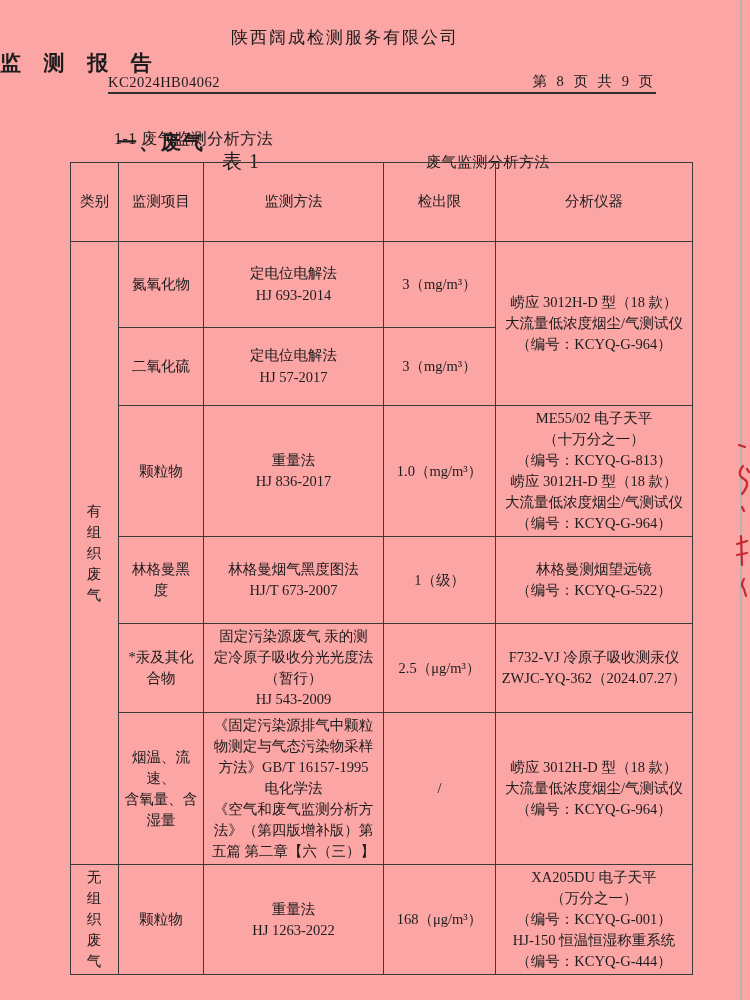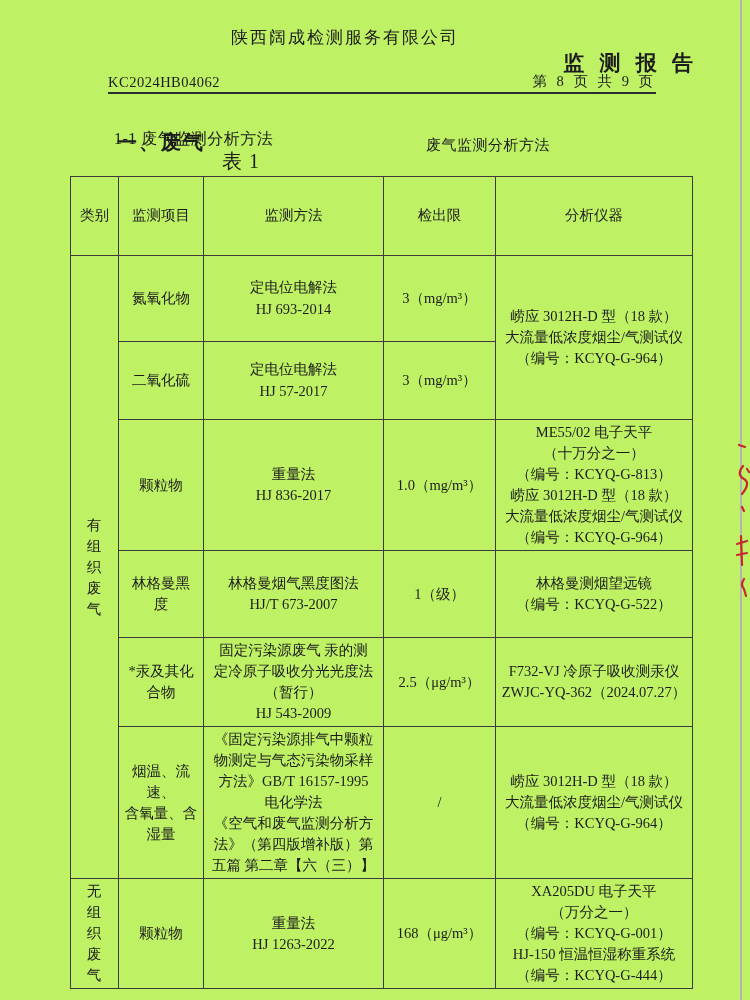--- a/index.html
+++ b/index.html
@@ -1,33 +1,33 @@
 <!DOCTYPE html>
 <html><head>
 <meta charset="utf-8">
 <style>
   * { margin:0; padding:0; box-sizing:border-box; }
   html,body { background:#e8e8e8; }
   .page {
     position:relative;
     width:750px; height:1000px;
-    background:#bef264;
+    background:#fca5a5;
     font-family:"Liberation Serif","DejaVu Serif",serif;
     color:#1c1c1c;
     overflow:hidden;
     margin:0 auto;
   }
   .company-name {
     position:absolute; top:26px; left:0; right:60px;
     text-align:center; font-size:17px; letter-spacing:2px;
   }
   .report-title {
     position:absolute; top:49px; left:0; right:52px;
-    text-align:right; font-size:21px; font-weight:bold; letter-spacing:5px;
-    font-family:Liberation Serif, serif;
+    text-align:left; font-size:21px; font-weight:bold; letter-spacing:5px;
+    font-family:Liberation Mono, monospace;
   }
   .subheader {
     position:absolute; top:74px; left:108px; width:548px; height:20px;
     border-bottom:2px solid #2d2d2d;
     display:flex; justify-content:space-between; align-items:flex-end;
     padding-bottom:1px;
     font-size:14.5px;
     gap:24px;
   }
   .report-no { letter-spacing:0.5px; }
@@ -39,24 +39,24 @@
     margin-top:28px;
   }
   .subsection-title {
     position:absolute; top:129px; left:114px;
     font-size:16px; letter-spacing:0.5px;font-family:Liberation Serif, serif;
   }
   .table-label {
     position:absolute; top:148px; left:222px; font-size:20px; letter-spacing:1px;
   }
   .table-caption {
-    position:absolute; top:136px; left:426px; font-size:15px; letter-spacing:0.5px;
+    position:absolute; top:153px; left:426px; font-size:15px; letter-spacing:0.5px;
   }
   table.main {
-    position:absolute; top:176px; left:70px;
+    position:absolute; top:162px; left:70px;
     width:622px;
     border-collapse:collapse; table-layout:fixed;
   }
   table.main th, table.main td {
     border:1.5px solid #3b3b3b;
     text-align:center; vertical-align:middle;
     font-size:14.5px; font-weight:normal;
     line-height:1.45;
     padding:2px 3px;
     white-space:pre-line;

